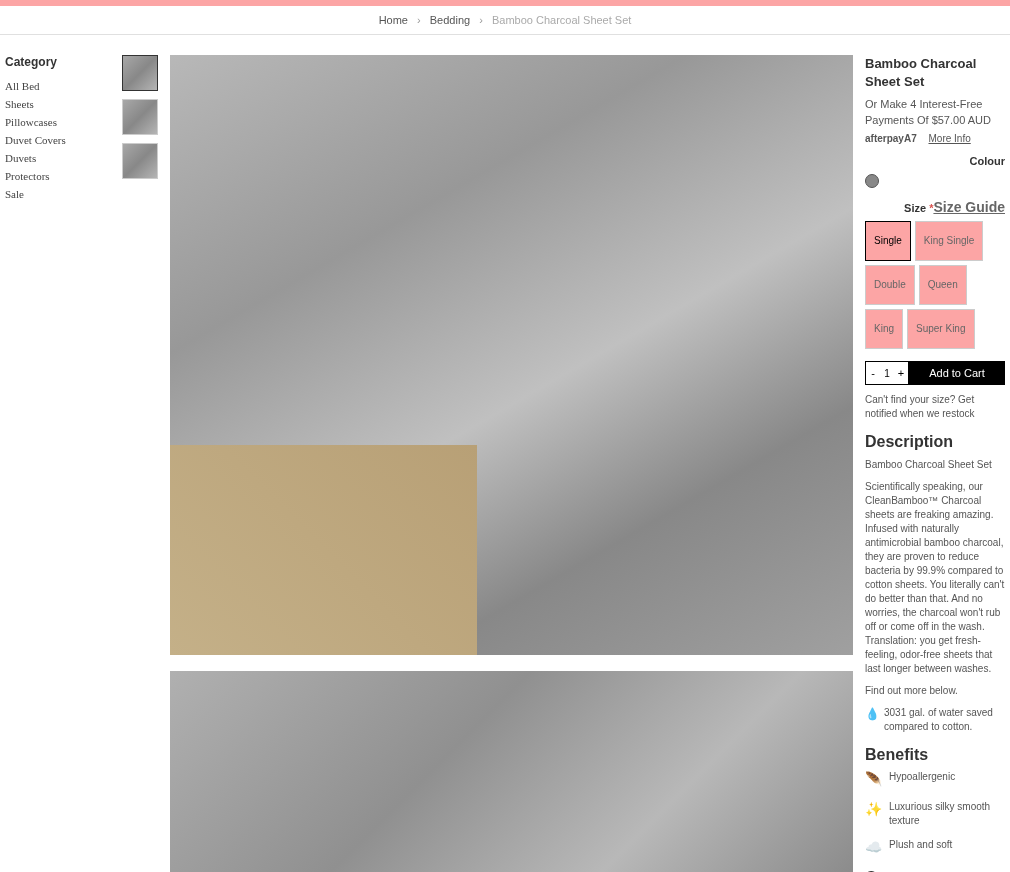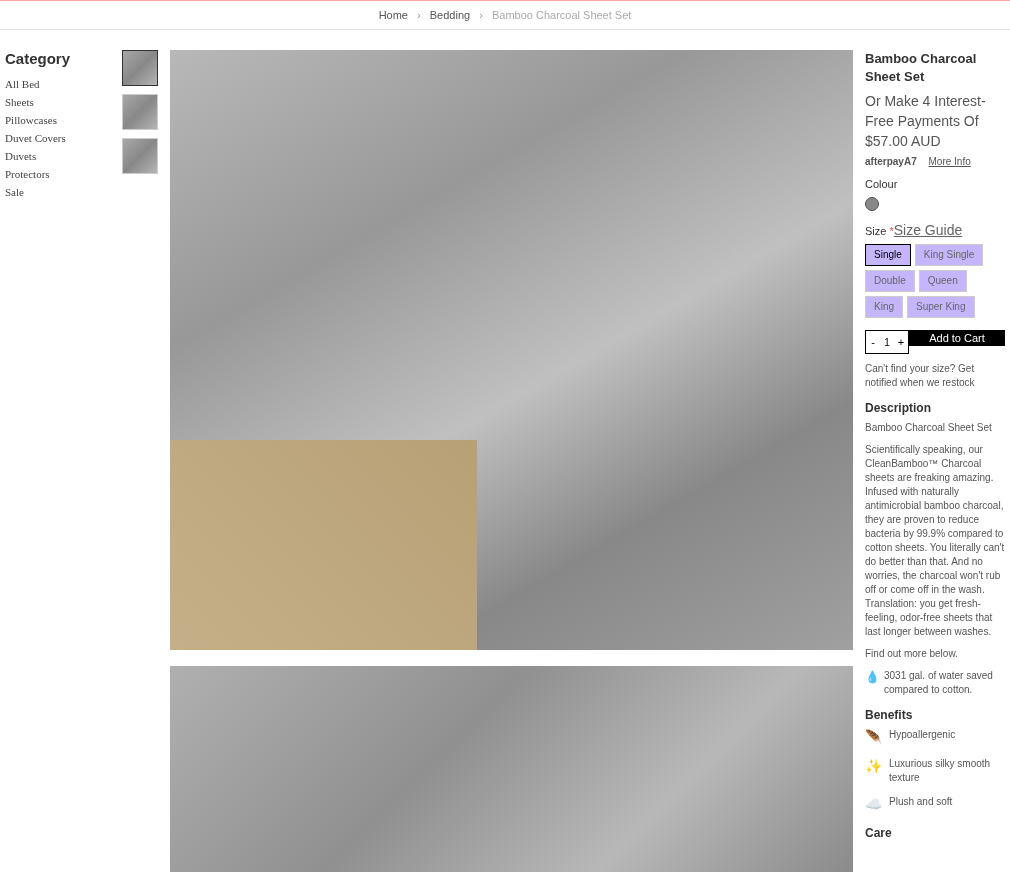--- a/index.html
+++ b/index.html
@@ -1,69 +1,69 @@
 <!DOCTYPE html>
 <html><head>
 <meta charset="utf-8">
 <style>
 * { margin: 0; padding: 0; box-sizing: border-box; }
 body { font-family: Arial, Helvetica, sans-serif; font-size: 12px; color: #333; background: #fff; }
 a { text-decoration: none; color: inherit; cursor: pointer; }
 
-.breadcrumb { border-bottom: 1px solid #e0e0e0; border-top: 1px solid #fca5a5; padding: 8px 0; text-align: center; font-size: 11px; color: #555; }
+.breadcrumb { border-bottom: 1px solid #e0e0e0; border-top: 6px solid #fca5a5; padding: 8px 0; text-align: center; font-size: 11px; color: #555; }
 .breadcrumb .sep { margin: 0 6px; color: #999; }
 .breadcrumb .current { color: #aaa; }
 
 .container { display: flex; max-width: 1000px; margin: 0 auto; padding-top: 20px; gap: 12px; }
 
 .sidebar { width: 105px; flex-shrink: 0; }
-.sidebar h4 { font-size: 15px; font-weight: bold; margin-bottom: 8px; }
+.sidebar h4 { font-size: 12px; font-weight: bold; margin-bottom: 8px; }
 .sidebar ul { list-style: none; }
 .sidebar li { font-size: 11px; padding: 3px 0; color: #444; cursor: pointer; font-family: Liberation Serif, serif; }
 
 .thumbs { width: 36px; flex-shrink: 0; display: flex; flex-direction: column; gap: 8px; }
 .thumb { width: 36px; height: 36px; border: 1px solid #ccc; background: linear-gradient(135deg, #a8a8a8, #888, #b5b5b5); cursor: pointer; }
 .thumb.sel { border-color: #333; }
 
 .main-images { flex: 1; display: flex; flex-direction: column; gap: 16px; }
 .main-image { width: 100%; height: 600px; background: linear-gradient(150deg, #b8b8b8 0%, #989898 30%, #c0c0c0 55%, #888 75%, #a0a0a0 100%); position: relative; overflow: hidden; }
 .main-image::after { content:""; position:absolute; bottom:0; left:0; width:45%; height:35%; background: linear-gradient(45deg, #c4b088, #b8a076); }
 .main-image-2 { width: 100%; height: 220px; background: linear-gradient(135deg, #b0b0b0 0%, #909090 40%, #b8b8b8 70%, #888 100%); }
 
 .info { width: 140px; flex-shrink: 0; font-size: 11px; color: #333; line-height: 1.4; }
 .info h1 { font-size: 13px; font-weight: bold; margin-bottom: 6px; }
 .price-row { display: flex; justify-content: space-between; align-items: flex-start; margin-bottom: 6px; }
 .price { font-size: 12px; font-weight: bold; }
 .reviews { text-align: right; font-size: 10px; color: #666; }
 .stars { color: #333; font-size: 10px; letter-spacing: -1px; }
-.installment { font-size: 14px; color: #555; margin-bottom: 4px; }
+.installment { font-size: 11px; color: #555; margin-bottom: 4px; }
 .afterpay { font-size: 10px; color: #555; margin-bottom: 8px; }
 .afterpay .logo { font-weight: bold; }
 .afterpay .more { text-decoration: underline; cursor: pointer; padding-left: 9px; }
 
-.label { font-size: 11px; font-weight: normal; color: #333; margin-bottom: 4px; display: flex; justify-content: flex-start; align-items: baseline; }
+.label { font-size: 11px; font-weight: bold; color: #333; margin-bottom: 4px; display: flex; justify-content: flex-end; align-items: baseline; }
 .label .guide { font-size: 14px; color: #666; text-decoration: underline; cursor: pointer; }
 .label .star { color: #d9534f; }
 
 .swatch { width: 14px; height: 14px; border-radius: 50%; background: #888; border: 1px solid #555; margin-bottom: 10px; cursor: pointer; }
 
 .sizes { display: flex; flex-wrap: wrap; gap: 4px; margin-bottom: 12px; }
-.size-btn { border: 1px solid #ccc; padding: 3px 8px; font-size: 10px; color: #666; cursor: pointer; background: #c4b5fd; }
+.size-btn { border: 1px solid #ccc; padding: 12px 8px; font-size: 10px; color: #666; cursor: pointer; background: #fca5a5; }
 .size-btn.sel { border-color: #000; color: #000; }
 
 .cart-row { display: flex; margin-bottom: 8px; }
 .qty { display: flex; align-items: center; border: 1px solid #000; }
 .qty button { width: 14px; height: 22px; background: #fff; border: none; font-size: 11px; cursor: pointer; }
 .qty input { width: 14px; height: 22px; border: none; text-align: center; font-size: 10px; }
-.add-cart { flex: 1; background: #000; color: #fff; border: none; font-size: 11px; cursor: pointer; height: 16px; }
+.add-cart { flex: 1; background: #000; color: #fff; border: none; font-size: 11px; cursor: pointer; height: 24px; }
 
 .notify { font-size: 10px; color: #555; margin-bottom: 0; }
 .promo { font-size: 10px; color: #d9534f; margin-bottom: 12px; }
 
-.section-h { font-size: 12px; font-weight: bold; margin: 10px 0 4px; }
+.section-h { font-size: 16px; font-weight: bold; margin: 10px 0 4px; }
 .desc-text { font-size: 10px; color: #555; margin-bottom: 8px; }
 .water { font-size: 10px; color: #555; margin-bottom: 10px; display: flex; align-items: flex-start; gap: 4px; }
 .water .drop { font-size: 12px; }
 
 .benefits { list-style: none; }
 .benefits li { display: flex; align-items: flex-start; gap: 6px; font-size: 10px; color: #555; margin-bottom: 10px; }
 .benefits .bicon { width: 18px; flex-shrink: 0; font-size: 14px; text-align: center; }
 </style>
 </head>
 <body>

